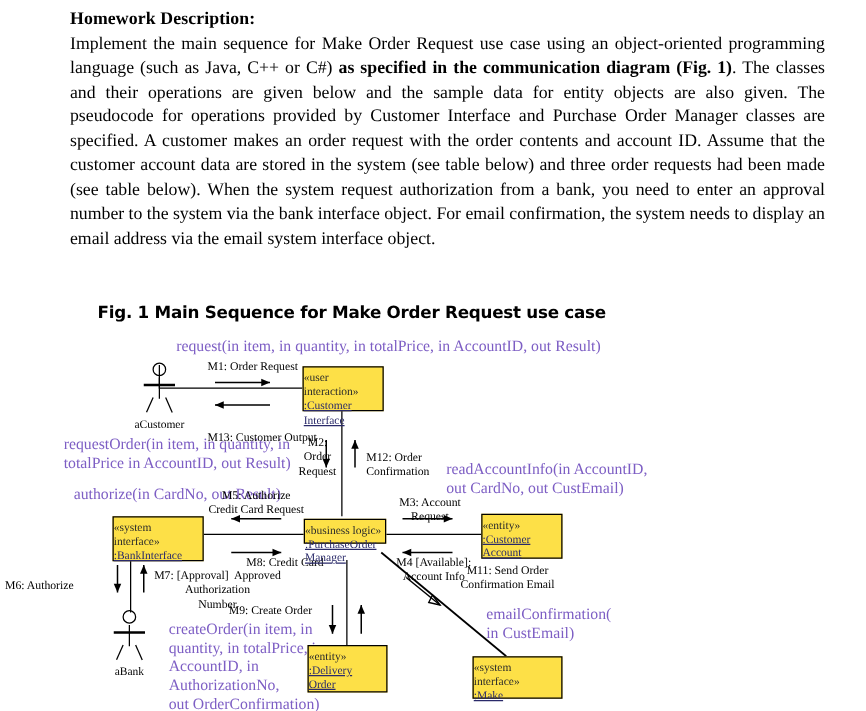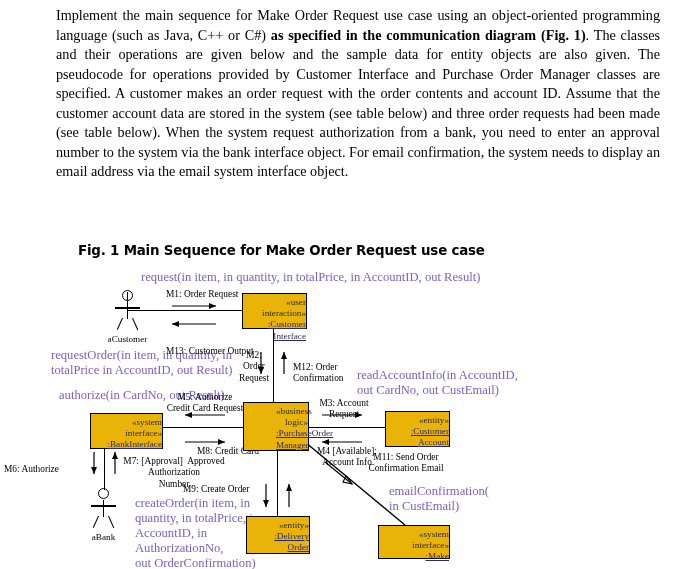--- a/index.html
+++ b/index.html
@@ -61,23 +61,23 @@
     line-height:11.4px;
     white-space:pre;
     font-family:"Liberation Serif", serif;
   }
   .msg.c{text-align:center;}
 
   
   .objbox{
     position:absolute;
     border:1.4px solid #000;
-    background:#eab308;
+    background:#fde047;
     box-sizing:border-box;
-    text-align:right;
+    text-align:left;
     font-size:9.2px;
     line-height:11.2px;
     padding-top:3px;
     color:#1b1b3a;
   }
   .objbox .st{display:block;color:#2b2b2b;}
   .objbox .nm{display:block;text-decoration:underline;color:#2a2a6a;}
 
   
   .ln{position:absolute;background:#000;}
@@ -102,20 +102,21 @@
     position:absolute;left:-22px;top:44px;width:55px;text-align:center;
     font-size:9.2px;color:#000;
   }
 </style>
 </head>
 <body>
 
 <div id="doc">
 
   <div class="hw">
+    <div class="hw-title">Homework Description:</div>
     <div class="hw-body"><span>Implement the main sequence for Make Order Request use case using an object-oriented programming language (such as Java, C++ or C#) </span><b>as specified in the communication diagram (Fig. 1)</b><span>. The classes and their operations are given below and the sample data for entity objects are also given. The pseudocode for operations provided by Customer Interface and Purchase Order Manager classes are specified. A customer makes an order request with the order contents and account ID. Assume that the customer account data are stored in the system (see table below) and three order requests had been made (see table below). When the system request authorization from a bank, you need to enter an approval number to the system via the bank interface object. For email confirmation, the system needs to display an email address via the email system interface object.</span></div>
   </div>
 
   <div class="fig-title">Fig. 1 Main Sequence for Make Order Request use case</div>
 
   <div class="diagram">
 
     <div class="ln h" style="left:128px;top:48px;width:114px;"></div>
     <div class="ln v" style="left:127px;top:30px;height:19px;"></div>
 
@@ -213,21 +214,21 @@
       <span class="nm">:Customer</span>
       <span class="nm">Interface</span>
     </div>
 
     <div class="objbox" style="left:90px;top:151px;width:73px;height:36px;">
       <span class="st">«system</span>
       <span class="st">interface»</span>
       <span class="nm">:BankInterface</span>
     </div>
 
-    <div class="objbox" style="left:243px;top:140px;width:66px;height:49px;padding-left:32px;">
+    <div class="objbox" style="left:243px;top:153px;width:66px;height:20px;">
       <span class="st">«business  logic»</span>
       <span class="nm">:PurchaseOrder</span>
       <span class="nm">Manager</span>
     </div>
 
     <div class="objbox" style="left:385px;top:149px;width:65px;height:36px;">
       <span class="st">«entity»</span>
       <span class="nm">:Customer</span>
       <span class="nm">Account</span>
     </div>

